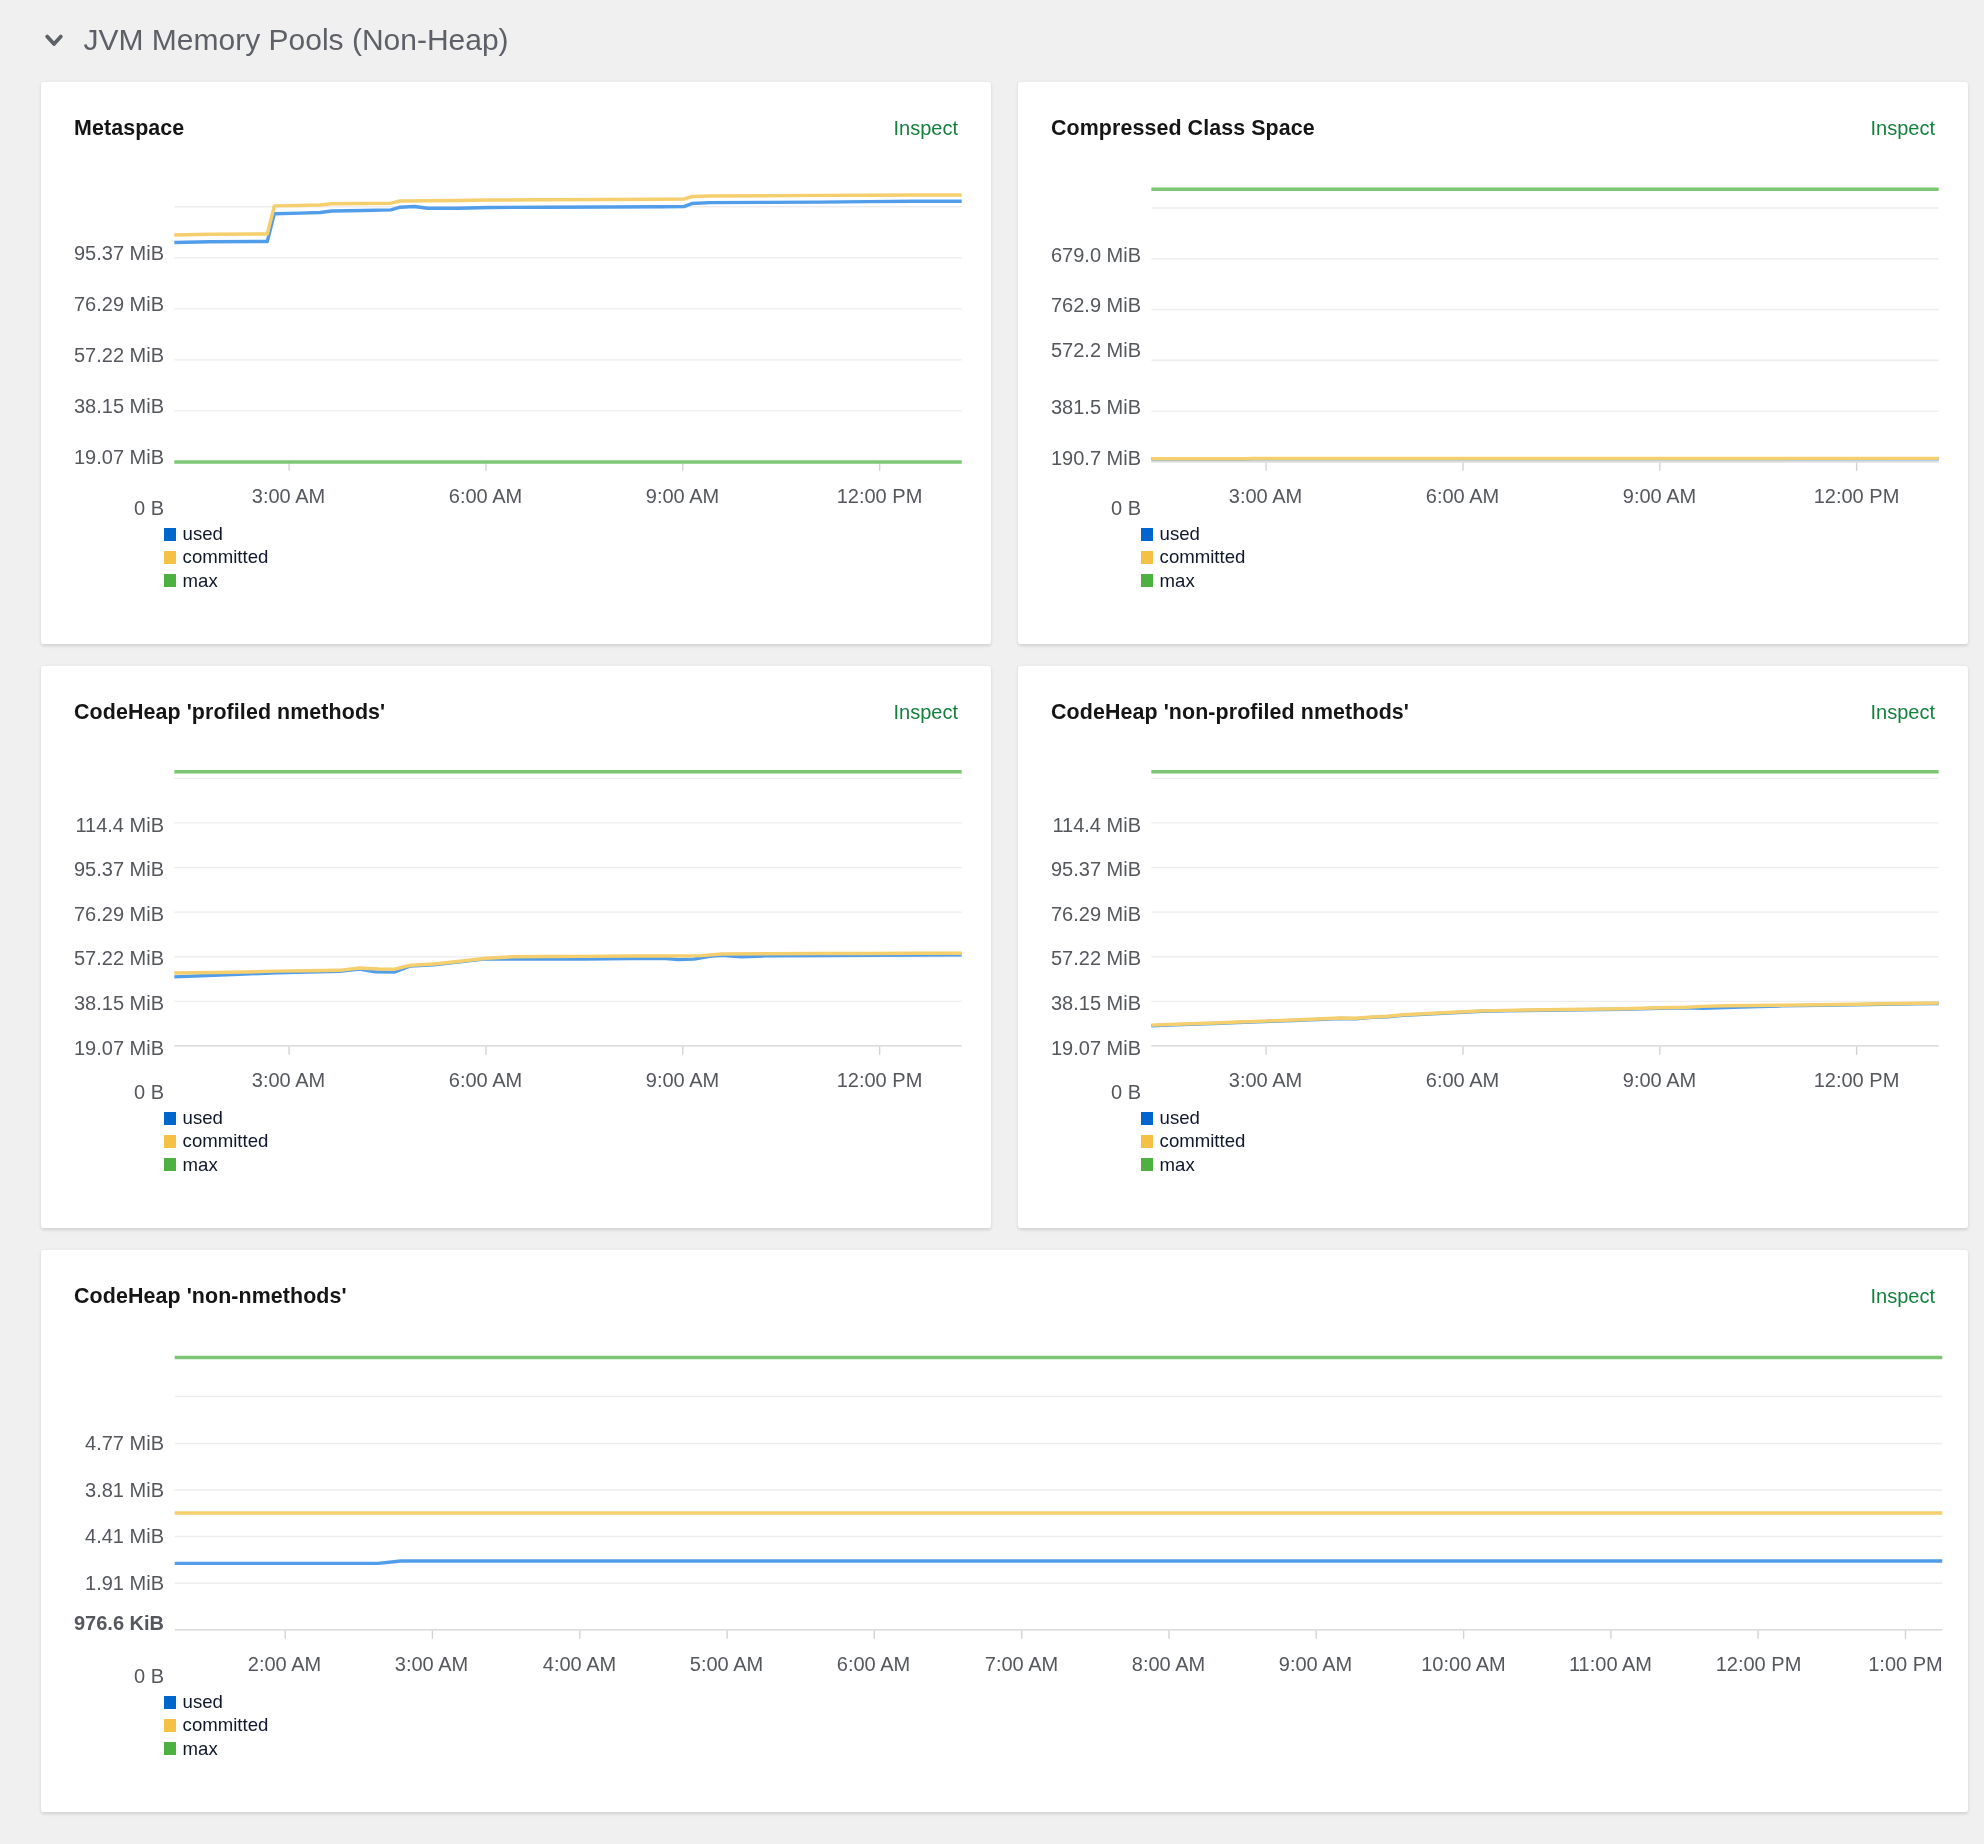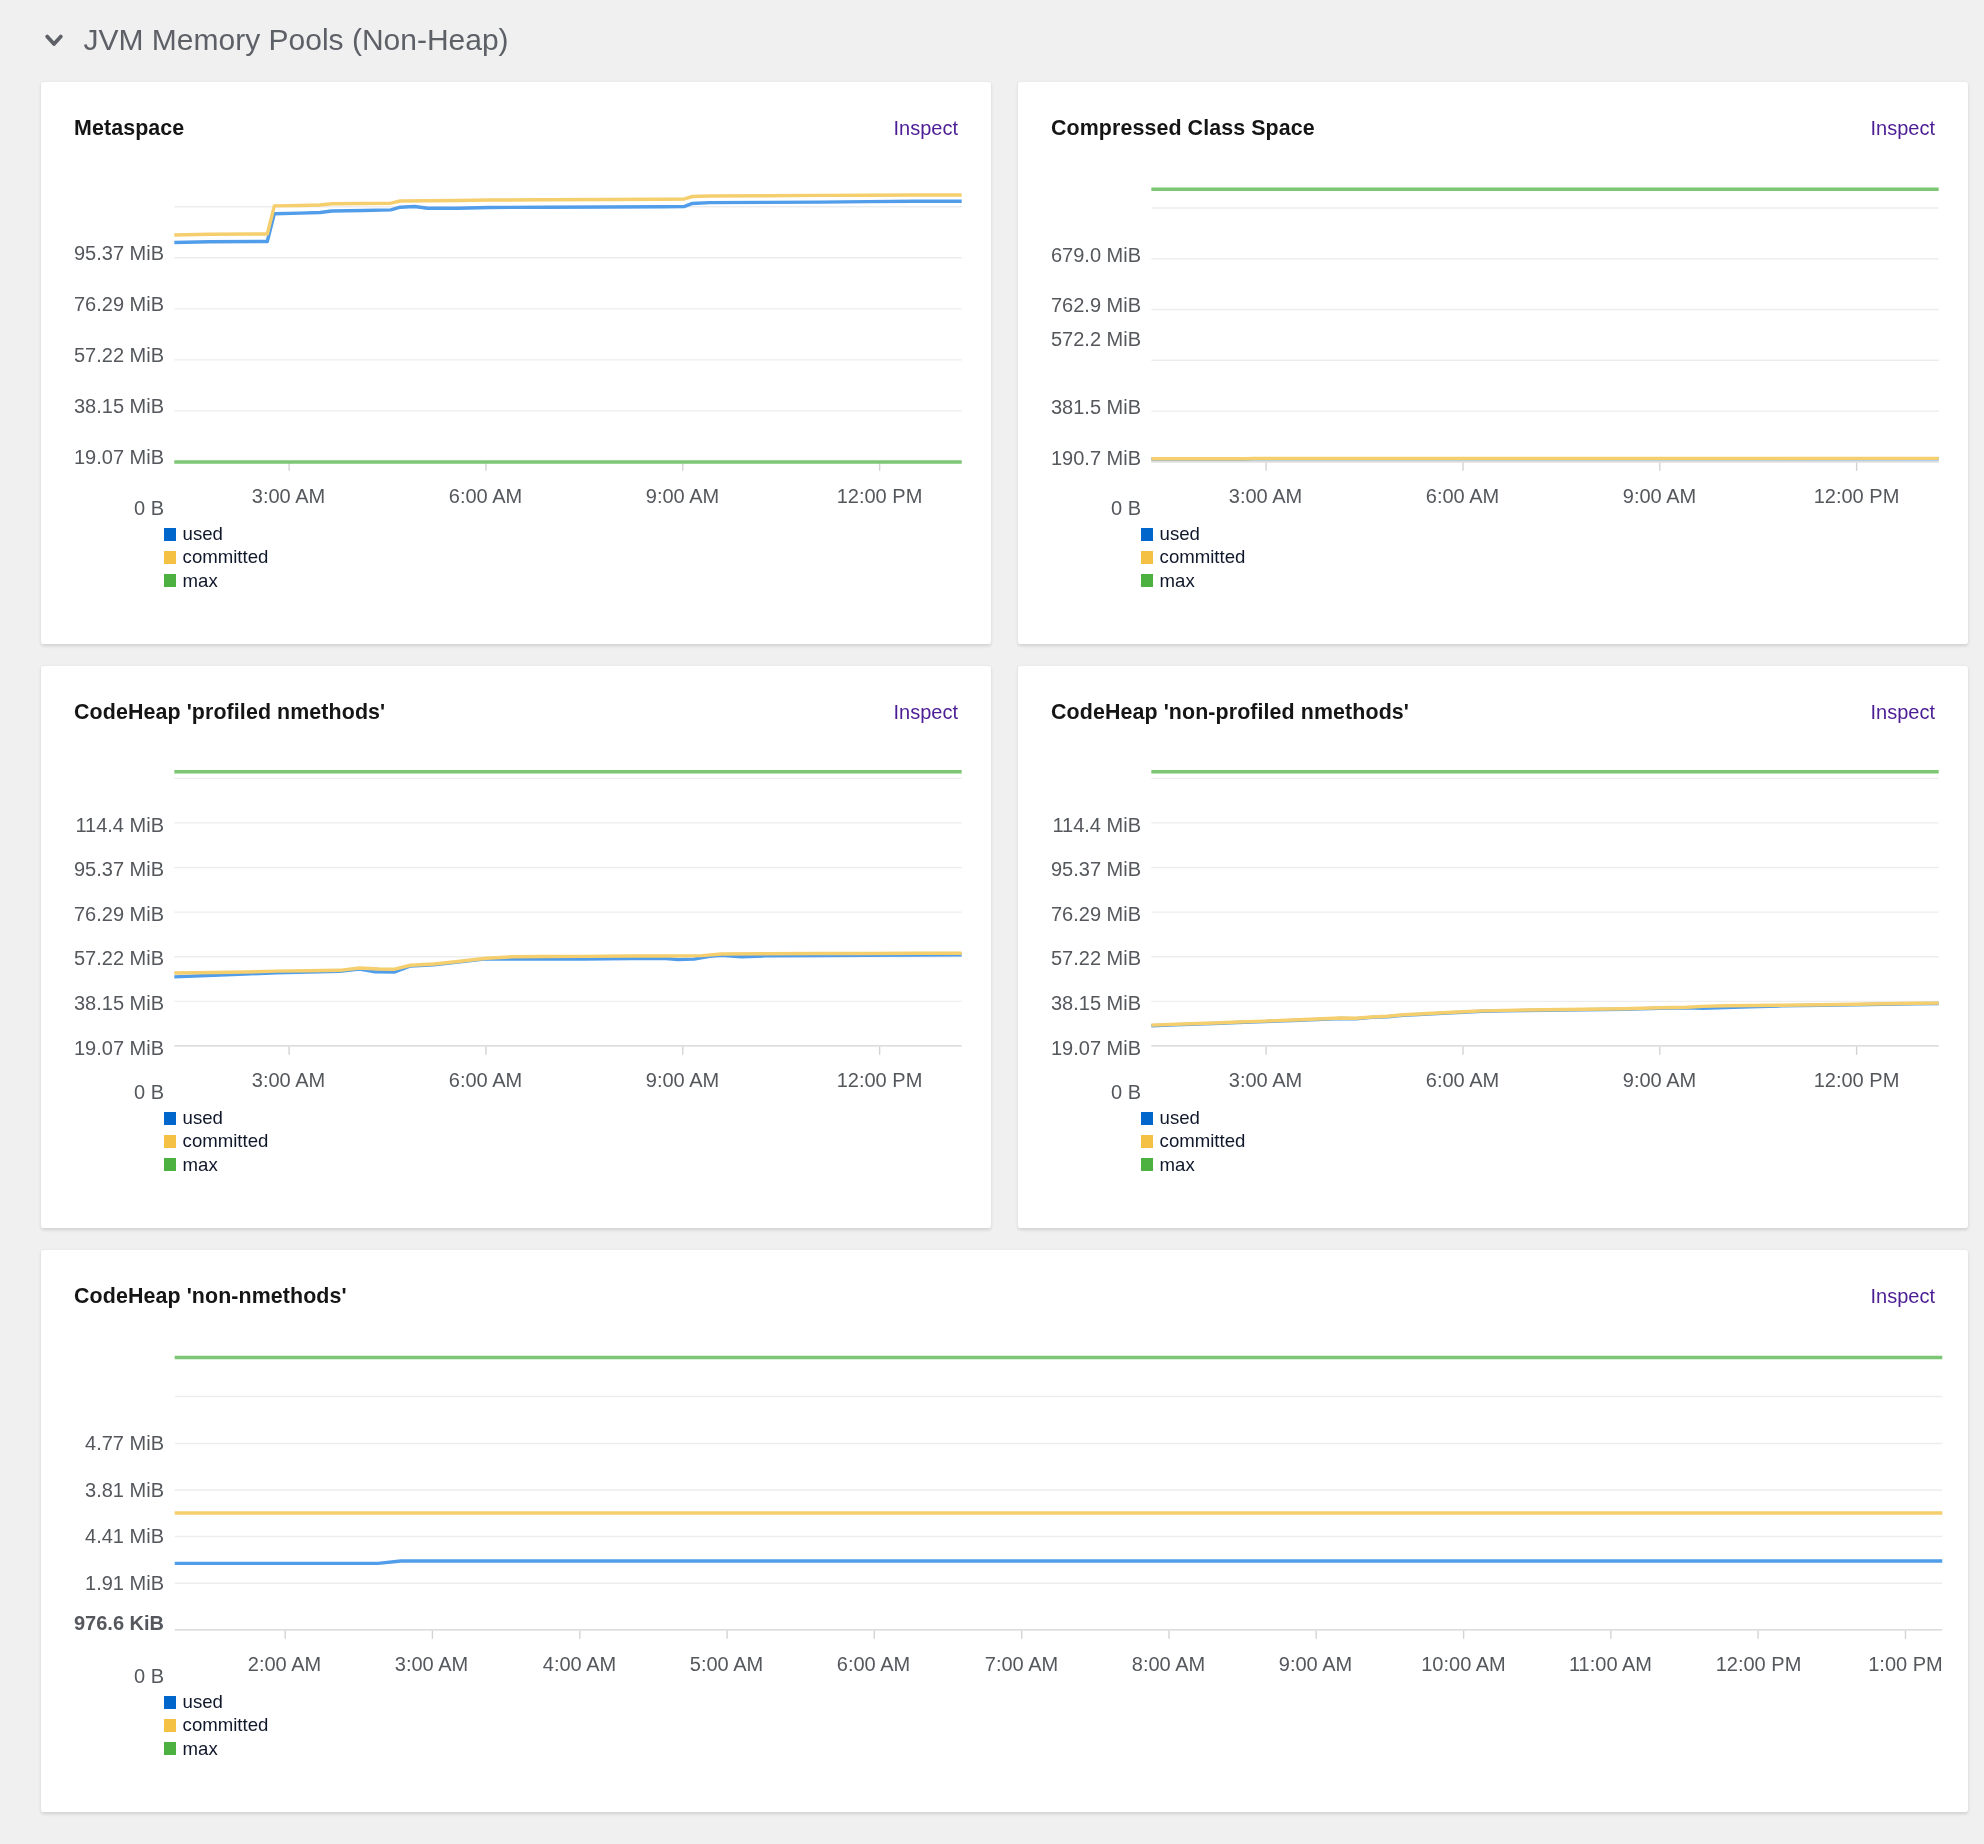--- a/index.html
+++ b/index.html
@@ -30,21 +30,21 @@
     padding: 34px 33px 0 33px;
     border-radius: 2.8px;
     box-shadow: 0 1.4px 3.4px rgba(3,3,3,0.13);
   }
   .card.wide { grid-column: 1 / -1; }
   .card-head {
     display: flex; justify-content: space-between; align-items: baseline;
     height: 26px;
   }
   .card-title { margin: 0; font-size: 21.4px; font-weight: 700; color: #151515; letter-spacing: 0.1px; }
-  .inspect { font-size: 20px; color: #4c1d95; text-decoration: none; cursor: pointer; }
+  .inspect { font-size: 20px; color: #15803d; text-decoration: none; cursor: pointer; }
   .chart-region { position: relative; margin-top: 43px; height: 422px; }
   .plot-svg { position: absolute; top: 0; left: 100px; }
   .y-label {
     position: absolute; left: 0; width: 90px;
     text-align: right; font-size: 20px; color: #54575c; line-height: 23.4px;
     white-space: nowrap;
     margin-top: 47px;
   }
   .x-label {
     position: absolute; width: 117px; top: 300px;
@@ -134,21 +134,21 @@
           <line x1="166.6" y1="403" x2="166.6" y2="415" stroke="#d2d2d2" stroke-width="2"></line>
           <line x1="452.4" y1="403" x2="452.4" y2="415" stroke="#d2d2d2" stroke-width="2"></line>
           <line x1="738.1" y1="403" x2="738.1" y2="415" stroke="#d2d2d2" stroke-width="2"></line>
           <line x1="1023.9" y1="403" x2="1023.9" y2="415" stroke="#d2d2d2" stroke-width="2"></line>
           <polyline points="0.0,397.8 134.9,397.8 148.6,397.6 571.5,397.5 1143.0,397.4" fill="none" stroke="#519de9" stroke-width="5" stroke-linejoin="round"></polyline>
           <polyline points="0.0,397.3 134.9,397.3 148.6,397.1 571.5,397.0 1143.0,396.9" fill="none" stroke="#f5ce6d" stroke-width="5" stroke-linejoin="round"></polyline>
           <polyline points="0.0,6.2 1143.0,6.2" fill="none" stroke="#7cc674" stroke-width="5" stroke-linejoin="round"></polyline>
         </svg>
         <div class="y-label" style="top: 11.3px;">679.0 MiB</div>
         <div class="y-label" style="top: 62px;">762.9 MiB</div>
-        <div class="y-label" style="top: 96px;">572.2 MiB</div>
+        <div class="y-label" style="top: 107px;">572.2 MiB</div>
         <div class="y-label" style="top: 164px;">381.5 MiB</div>
         <div class="y-label" style="top: 215px;">190.7 MiB</div>
         <div class="y-label" style="top: 265px;">0 B</div>
         <div class="x-label" style="left: 156px;">3:00 AM</div>
         <div class="x-label" style="left: 353px;">6:00 AM</div>
         <div class="x-label" style="left: 550px;">9:00 AM</div>
         <div class="x-label" style="left: 747px;">12:00 PM</div>
         <div class="legend">
           <div class="legend-item">
             <span class="swatch" style="background: rgb(0, 102, 204);"></span>

